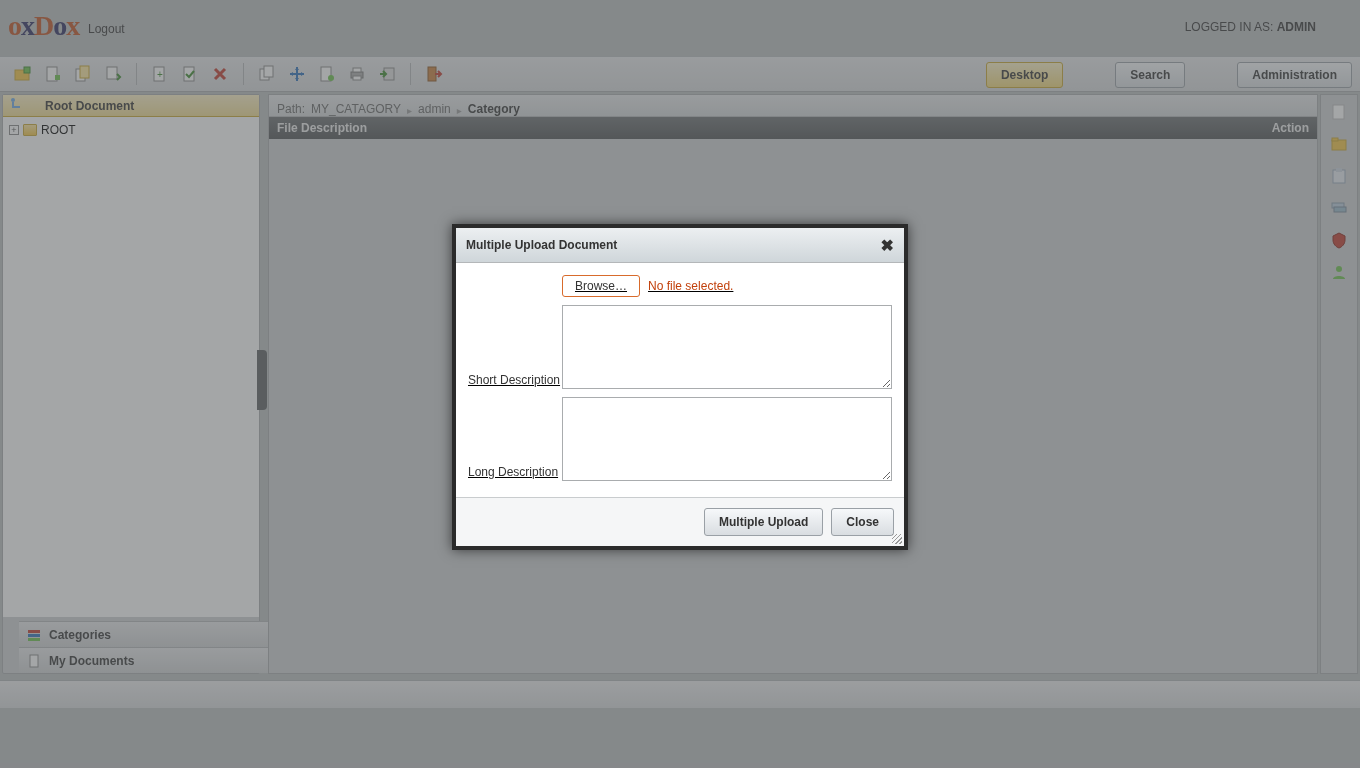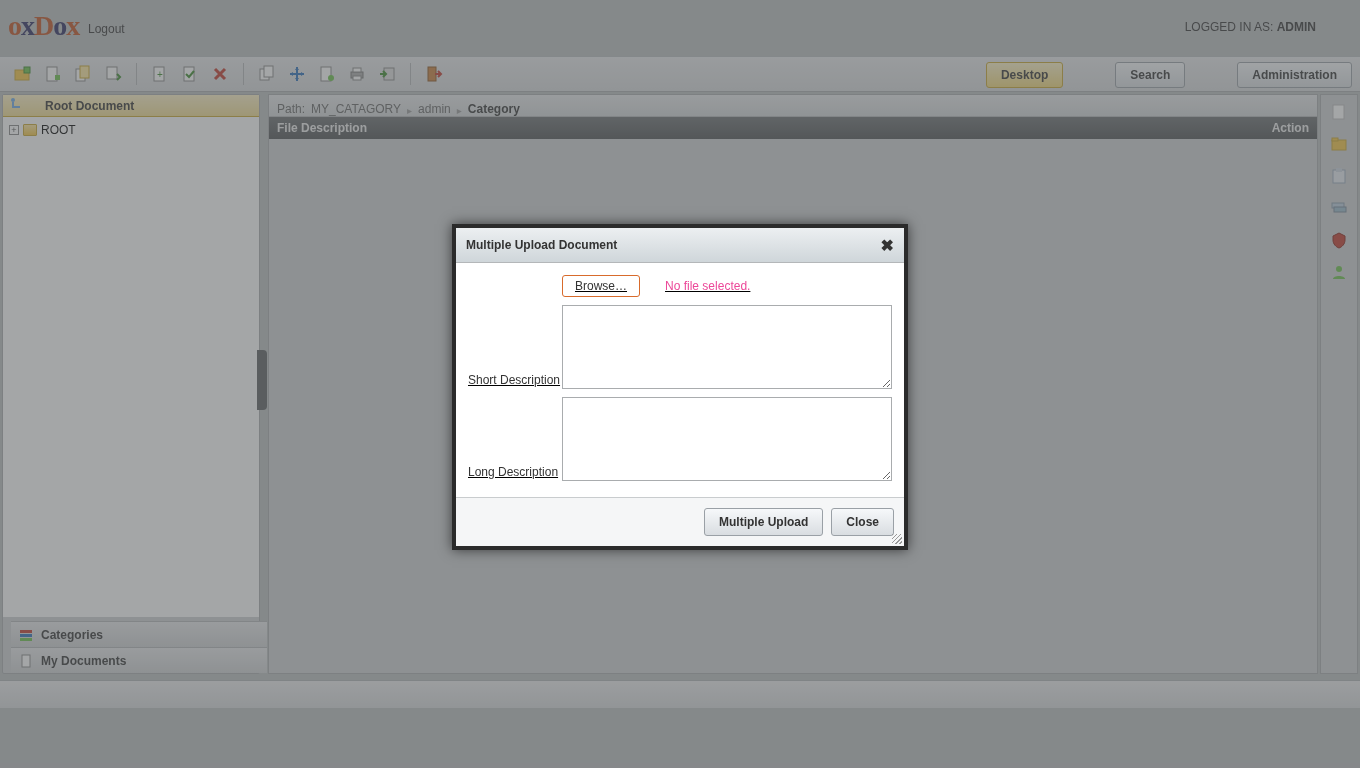--- a/index.html
+++ b/index.html
@@ -22,21 +22,21 @@
   .toolbar-right { position: absolute; right: 8px; top: 62px; display: flex; gap: 8px; }
   .btn { background: linear-gradient(#f6f8fa, #d9dde1); border: 1px solid #9aa0a6; border-radius: 3px; padding: 5px 14px; font-weight: bold; font-size: 12px; color: #333; cursor: pointer; margin-left: 44px; }
   .btn.active { background: linear-gradient(#fff4c8, #f3d97a); border-color: #c9a62d; }
 
   .leftpanel { position: absolute; left: 2px; top: 94px; width: 258px; height: 580px; background: #cfd1d3; border: 1px solid #a9acae; border-radius: 2px; }
   .paneltitle { height: 22px; background: linear-gradient(#fff3c8, #f2dd92); border-bottom: 1px solid #c9a62d; padding: 0 6px; display: flex; align-items: center; gap: 22px; font-weight: bold; color: #333; }
   .tree { background: #fff; height: 500px; padding: 6px; }
   .tree-node { display: flex; align-items: center; gap: 4px; cursor: pointer; }
   .plusbox { width: 10px; height: 10px; border: 1px solid #888; display: flex; align-items: center; justify-content: center; font-size: 9px; line-height: 1; color: #555; background: #fff; }
   .folder-icon { width: 14px; height: 12px; background: linear-gradient(#ffe8a0, #f5c642); border: 1px solid #c9a62d; border-radius: 1px; }
-  .leftpanel .accordion { position: absolute; left: 8px; bottom: 0; width: 100%; }
+  .leftpanel .accordion { position: absolute; left: 16px; bottom: 0; width: 100%; }
   .acc-item { height: 26px; background: linear-gradient(#e7e8ea, #cfd1d3); border-top: 1px solid #b4b7b9; display: flex; align-items: center; gap: 8px; padding: 0 8px; font-weight: bold; color: #333; cursor: pointer; }
 
   .collapse-handle { position: absolute; left: 257px; top: 350px; width: 10px; height: 60px; background: #5b5e60; border-radius: 0 4px 4px 0; cursor: pointer; }
 
   .main { position: absolute; left: 268px; top: 94px; width: 1050px; height: 580px; background: #cfd1d3; border: 1px solid #a9acae; }
   .breadcrumb { height: 22px; background: linear-gradient(#e7e8ea, #d3d6d8); border-bottom: 1px solid #b4b7b9; display: flex; align-items: flex-end; padding: 0 8px; gap: 6px; color: #666; }
   .breadcrumb .chev { color: #999; font-size: 10px; }
   .breadcrumb .current { font-weight: bold; color: #333; }
   .gridhead { height: 22px; background: linear-gradient(#6b6e70, #4e5153); display: flex; align-items: center; padding: 0 8px; color: #eee; font-weight: bold; }
   .gridhead .spacer { flex: 1; }
@@ -49,21 +49,21 @@
   .footer { position: absolute; left: 0; top: 680px; width: 1360px; height: 28px; background: linear-gradient(#ececee, #d7d9db); border-top: 1px solid #b0b3b5; }
 
   .modal-overlay { position: absolute; inset: 0; background: rgba(90,92,94,0.55); }
   .dialog { position: absolute; left: 452px; top: 224px; width: 456px; background: #fff; border: 4px solid #2b2b2b; box-shadow: 0 0 12px rgba(0,0,0,0.6); }
   .dlg-title { height: 28px; background: linear-gradient(#eceff1, #cfd6da); border-bottom: 1px solid #b4b7b9; display: flex; align-items: center; padding: 17px 10px; font-weight: bold; color: #333; }
   .dlg-title .x { margin-left: auto; font-size: 16px; font-weight: bold; color: #333; cursor: pointer; }
   .dlg-body { padding: 12px 12px 8px; text-decoration: underline; }
   .row { display: flex; align-items: flex-end; margin-bottom: 8px; }
   .row .lbl { width: 94px; color: #333; font-size: 12px; padding-bottom: 2px; }
   .browse-btn { border: 1px solid #d86b2c; background: #fff; color: #333; padding: 3px 12px; border-radius: 3px; cursor: pointer; font-size: 12px; }
-  .nofile { margin-left: 25px; color: #ec4899; font-size: 12px; }
+  .nofile { margin-left: 8px; color: #c2410c; font-size: 12px; }
   textarea { width: 330px; height: 84px; border: 1px solid #a9acae; resize: both; font-family: Arial; font-size: 12px; padding: 4px; }
   .dlg-foot { border-top: 1px solid #c9ccce; padding: 10px; display: flex; justify-content: flex-end; gap: 8px; background: #f5f6f7; position: relative; }
   .dlg-foot::after { content: ""; position: absolute; right: 2px; bottom: 2px; width: 10px; height: 10px; background: repeating-linear-gradient(135deg, #999 0 1px, transparent 1px 3px); }
   .dbtn { background: linear-gradient(#f6f8fa, #d9dde1); border: 1px solid #9aa0a6; border-radius: 3px; padding: 6px 14px; font-weight: bold; font-size: 12px; color: #333; cursor: pointer; }
 </style>
 </head>
 <body>
 
 <div class="header">
   <div class="logo">

